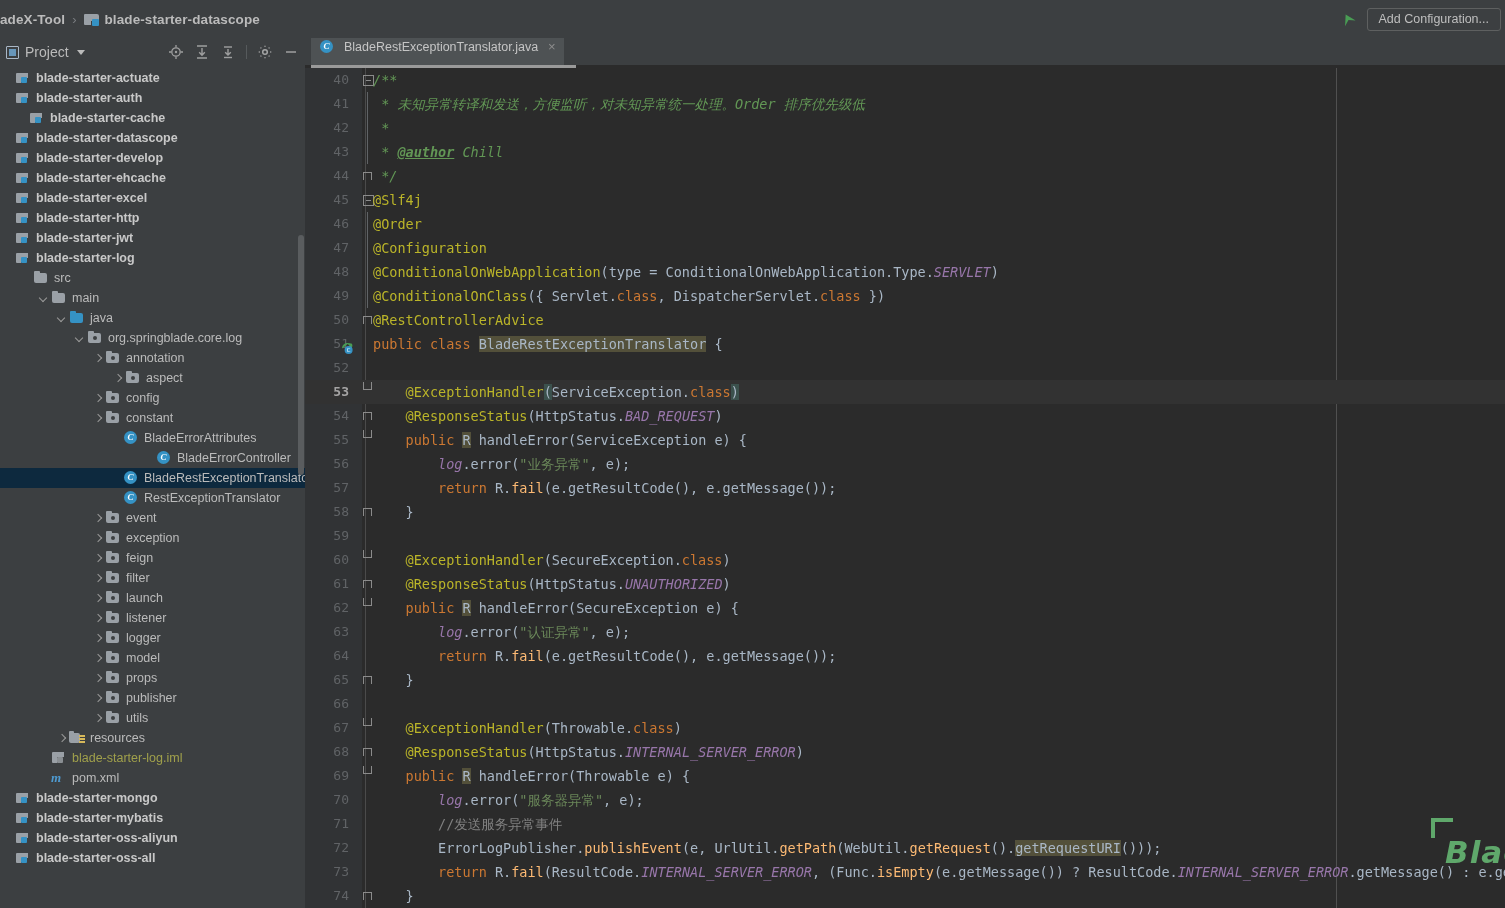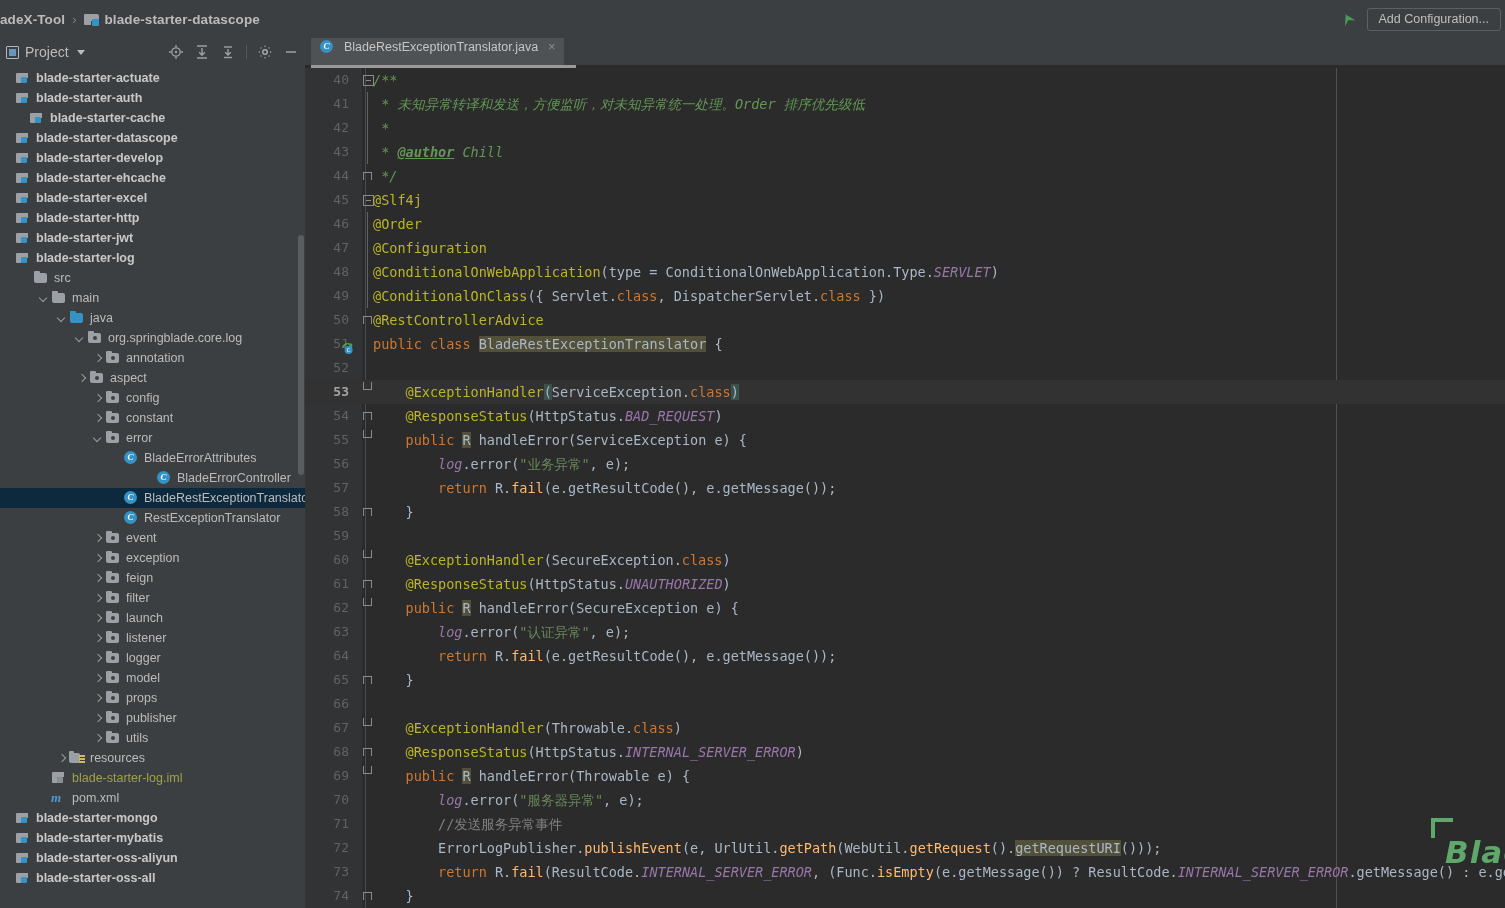--- a/index.html
+++ b/index.html
@@ -391,21 +391,21 @@
       </div>
       <div class="row" style="padding-left: 92px;">
         <span class="arrow r"></span>
         <span class="ic pkg">
           <i class="t"></i>
           <i class="f"></i>
           <i class="d"></i>
         </span>
         <span class="lbl">annotation</span>
       </div>
-      <div class="row" style="padding-left: 76px; align-items: center;">
+      <div class="row" style="padding-left: 112px; align-items: center;">
         <span class="arrow r"></span>
         <span class="ic pkg">
           <i class="t"></i>
           <i class="f"></i>
           <i class="d"></i>
         </span>
         <span class="lbl">aspect</span>
       </div>
       <div class="row" style="padding-left: 92px;">
         <span class="arrow r"></span>
@@ -417,29 +417,20 @@
         <span class="lbl">config</span>
       </div>
       <div class="row" style="padding-left: 92px;">
         <span class="arrow r"></span>
         <span class="ic pkg">
           <i class="t"></i>
           <i class="f"></i>
           <i class="d"></i>
         </span>
         <span class="lbl">constant</span>
-      </div>
-      <div class="row" style="padding-left: 92px;">
-        <span class="arrow d"></span>
-        <span class="ic pkg">
-          <i class="t"></i>
-          <i class="f"></i>
-          <i class="d"></i>
-        </span>
-        <span class="lbl">error</span>
       </div>
       <div class="row" style="padding-left: 110px;">
         <span class="arrow"></span>
         <span class="ic cls">
           <i class="c"></i>
         </span>
         <span class="lbl">BladeErrorAttributes</span>
       </div>
       <div class="row" style="padding-left: 110px; margin-left: 33px;">
         <span class="arrow"></span>

